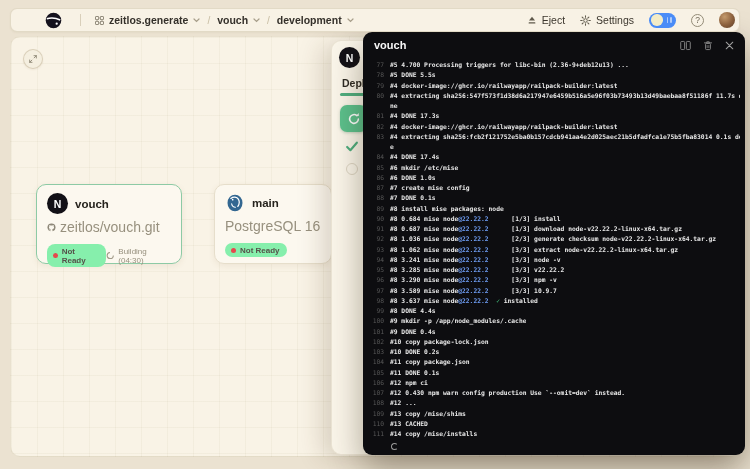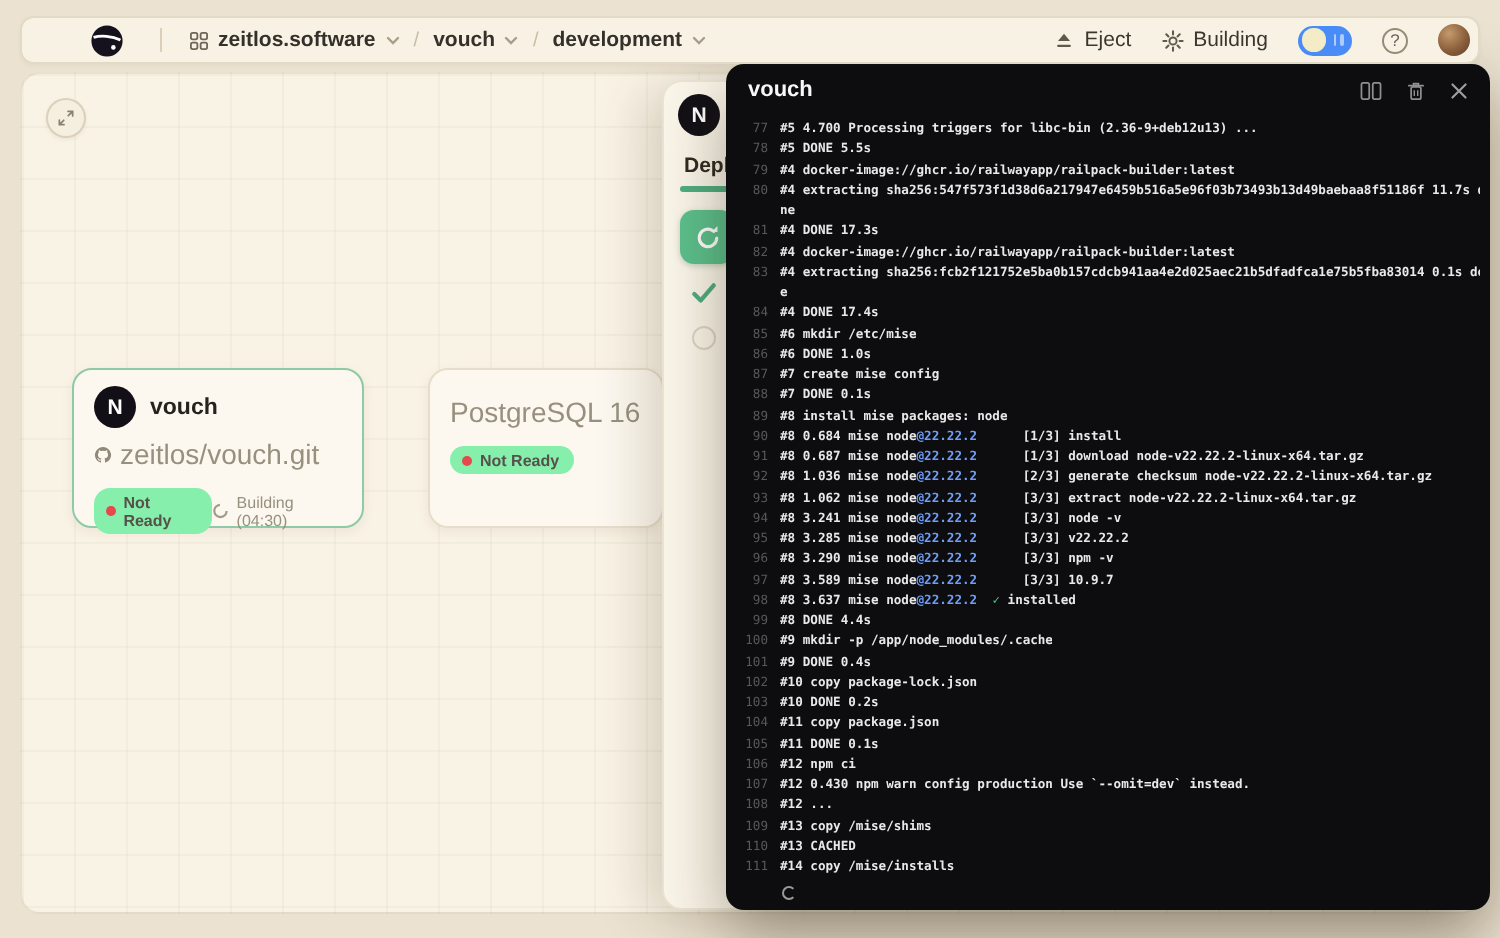--- a/index.html
+++ b/index.html
@@ -100,21 +100,21 @@
   </svg>
   <div class="nav-div"></div>
 
   <div class="crumb">
     <svg width="9" height="9" viewBox="0 0 10 10">
       <rect x="0.5" y="0.5" width="3.6" height="3.6" rx="1" fill="none" stroke="#6d6656" stroke-width="1"></rect>
       <rect x="5.9" y="0.5" width="3.6" height="3.6" rx="1" fill="none" stroke="#6d6656" stroke-width="1"></rect>
       <rect x="0.5" y="5.9" width="3.6" height="3.6" rx="1" fill="none" stroke="#6d6656" stroke-width="1"></rect>
       <rect x="5.9" y="5.9" width="3.6" height="3.6" rx="1" fill="none" stroke="#6d6656" stroke-width="1"></rect>
     </svg>
-    <span>zeitlos.software</span>
+    <span>zeitlos.generate</span>
     <svg width="7" height="5" viewBox="0 0 7 5">
       <path d="M1 1l2.5 2.5L6 1" stroke="#a79e8a" stroke-width="1.2" fill="none" stroke-linecap="round"></path>
     </svg>
   </div>
   <span class="crumb-sep">/</span>
   <div class="crumb">
     <span>vouch</span>
     <svg width="7" height="5" viewBox="0 0 7 5">
       <path d="M1 1l2.5 2.5L6 1" stroke="#a79e8a" stroke-width="1.2" fill="none" stroke-linecap="round"></path>
     </svg>
@@ -135,21 +135,21 @@
       </svg>
       <span>Eject</span>
     </div>
     <div class="nav-btn">
       <svg width="11" height="11" viewBox="0 0 16 16">
         <circle cx="8" cy="8" r="2.6" fill="none" stroke="#5f594b" stroke-width="1.4"></circle>
         <g stroke="#5f594b" stroke-width="1.5" stroke-linecap="round">
           <path d="M8 1v2.2M8 12.8V15M1 8h2.2M12.8 8H15M3.1 3.1l1.6 1.6M11.3 11.3l1.6 1.6M12.9 3.1l-1.6 1.6M4.7 11.3l-1.6 1.6"></path>
         </g>
       </svg>
-      <span>Building</span>
+      <span>Settings</span>
     </div>
     <div class="toggle">
       <div class="knob"></div>
       <div class="tick" style="right:8px"></div>
       <div class="tick" style="right:4.5px"></div>
     </div>
     <div class="help">
       <span>?</span>
     </div>
     <div class="avatar"></div>
@@ -186,20 +186,29 @@
       <div class="building">
         <svg width="9" height="9" viewBox="0 0 11 11">
           <circle cx="5.5" cy="5.5" r="4" fill="none" stroke="#a19a89" stroke-width="1.4" stroke-dasharray="18 8"></circle>
         </svg>
         <span>Building (04:30)</span>
       </div>
     </div>
   </div>
 
   <div class="card card-main">
+    <div class="card-title-row">
+      <svg width="20" height="20" viewBox="0 0 24 24">
+        <ellipse cx="12" cy="12" rx="9" ry="10" fill="#336791"></ellipse>
+        <path d="M7 6.5c3-2.3 7.3-1.9 9 .8 1.5 2.4 1.1 6.2-.6 8.8" stroke="#fff" stroke-width="1.5" fill="none" stroke-linecap="round"></path>
+        <path d="M8 13c.5 2.5 2.2 4 4.5 4" stroke="#fff" stroke-width="1.3" fill="none" stroke-linecap="round"></path>
+        <circle cx="9.2" cy="8" r="1" fill="#fff"></circle>
+      </svg>
+      <span class="card-title">main</span>
+    </div>
     <div class="card-sub">
       <span>PostgreSQL 16</span>
     </div>
     <div class="card-status-row">
       <div class="badge">
         <div class="dot"></div>
         <span class="lbl">Not Ready</span>
       </div>
     </div>
   </div>

